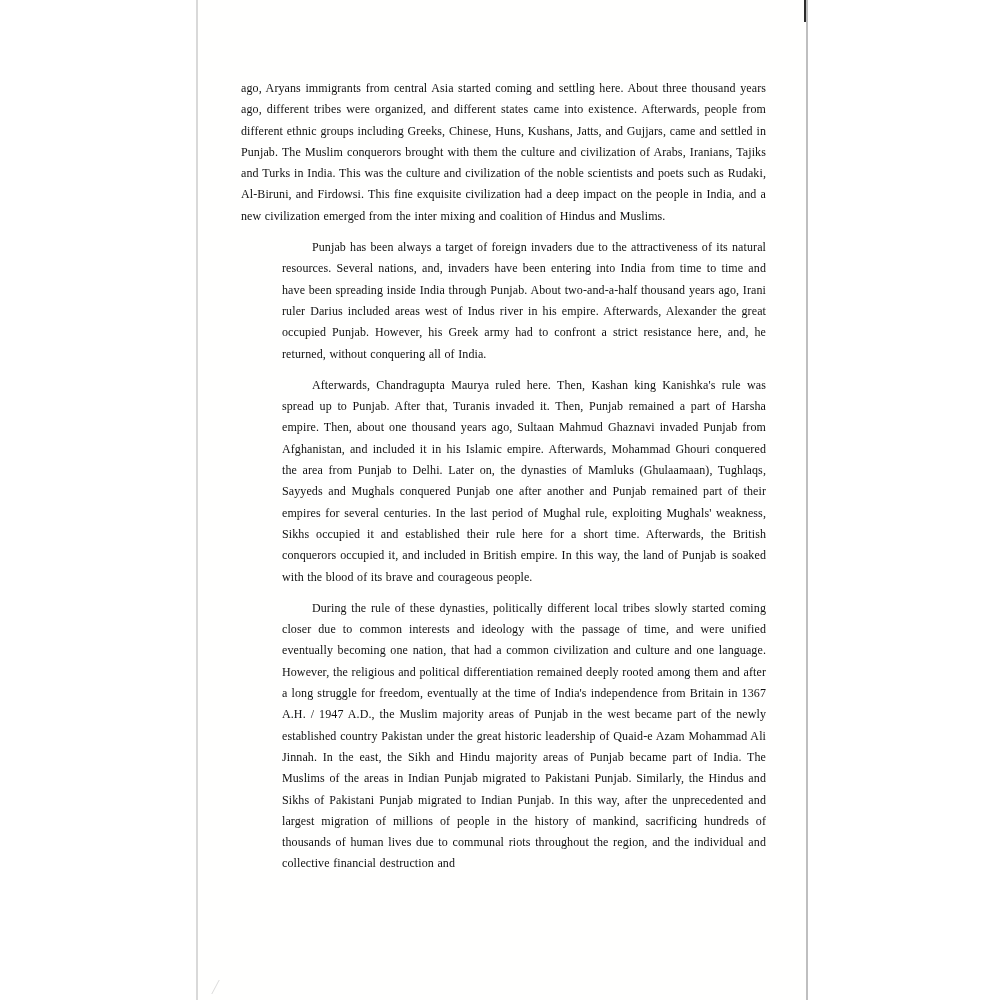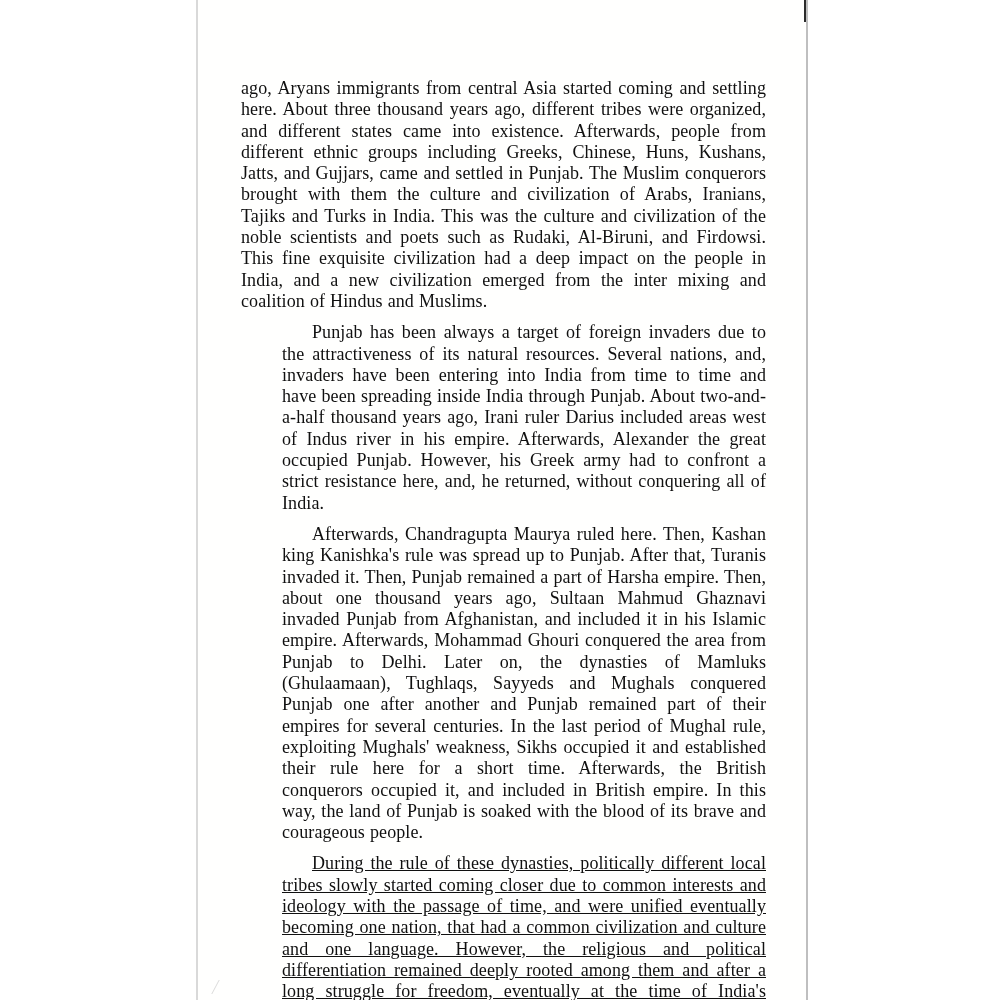--- a/index.html
+++ b/index.html
@@ -68,33 +68,32 @@
   .text-column {
     position: absolute;
     left: 241px;
     top: 78px;
     width: 525px;
   }
   p {
     margin: 0 0 10px 0;
     text-align: justify;
     text-justify: inter-word;
-    font-size: 18px;
+    font-size: 12px;
     line-height: 21.3px;
     color: #101010;
     letter-spacing: .1px;
     word-spacing: .4px;
   }
   p.indent {
     text-indent: 30px;
     margin-left: 41px;
   }
   p:last-child {
     margin-bottom: 0;
-    text-decoration: underline;
   }
 </style>
 </head>
 <body>
 
 <div class="page-scan">
   <div class="paper"></div>
   <div class="edge-left"></div>
   <div class="edge-right"></div>
   <div class="edge-right-dark"></div>

